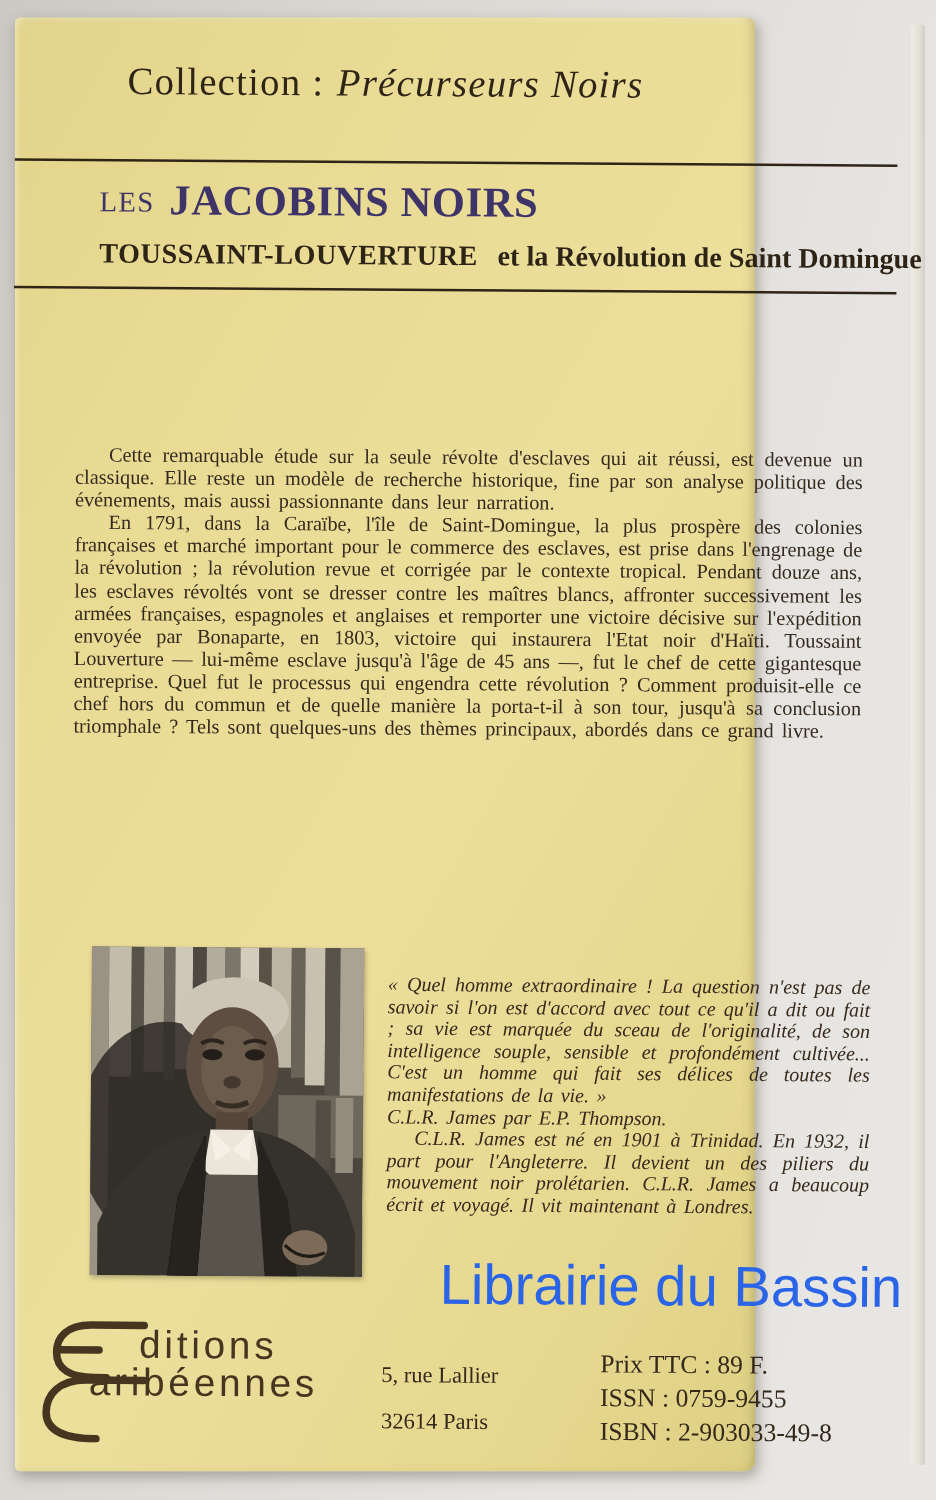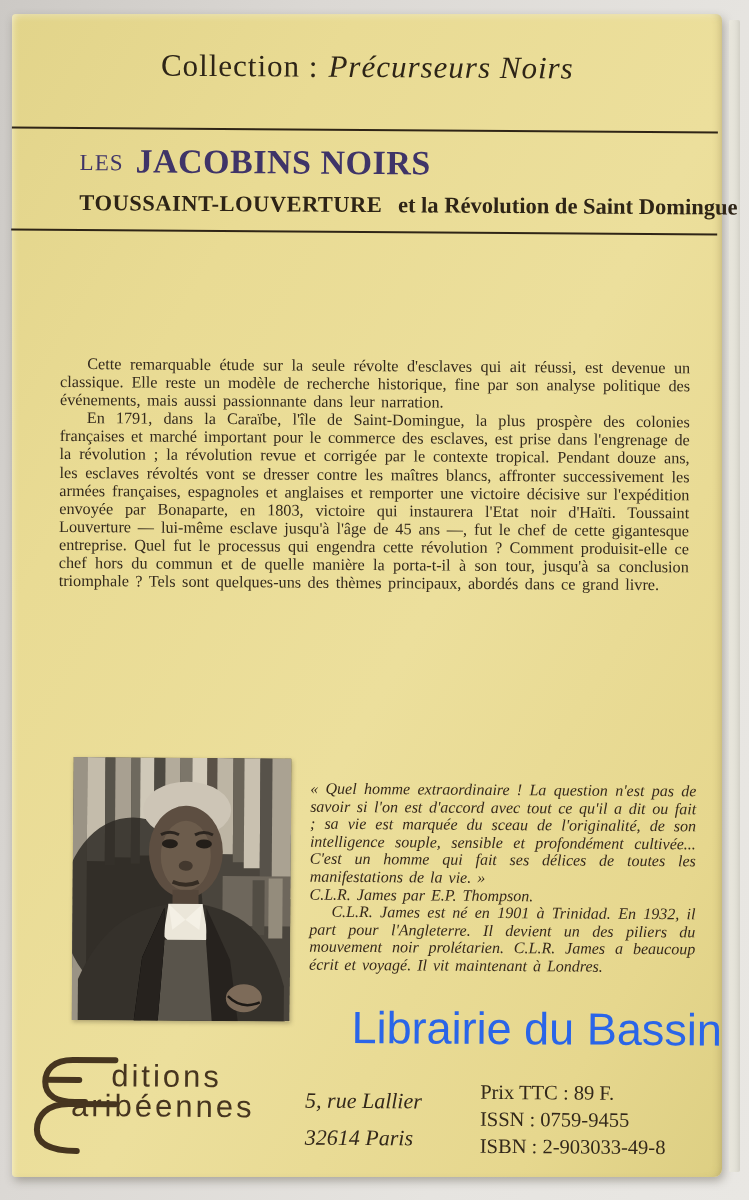--- a/index.html
+++ b/index.html
@@ -3,21 +3,21 @@
 <meta charset="utf-8">
 <style>
   html,body{margin:0;padding:0;}
   .stage{
     position:relative;width:749px;height:1200px;overflow:hidden;
     background:linear-gradient(105deg,#ccc9c5 0%,#dbd8d4 30%,#e6e4e0 70%,#e9e7e3 100%);
     font-family:"Liberation Serif", serif;
   }
   
   .book{
-    position:absolute;left:12px;top:14px;width:710px;height:1163px;
+    position:absolute;left:12px;top:14px;width:592px;height:1163px;
     background:linear-gradient(120deg,#e2d48a 0%,#e9db94 25%,#ecdf9c 55%,#e6d78e 85%,#ddcf83 100%);
     border-radius:4px 6px 8px 4px;
     box-shadow:2px 4px 10px rgba(60,55,40,.35), inset -6px 0 10px -6px rgba(120,105,60,.45), inset 3px 3px 8px -4px rgba(255,255,245,.8);
   }
   .pages-edge{
     position:absolute;left:729px;top:20px;width:11px;height:1152px;
     background:linear-gradient(90deg,#efede3,#dfddd3 70%,#d2d0c6);
     border-radius:2px;
   }
   .print{position:absolute;inset:0;transform:rotate(.4deg);transform-origin:60px 100px;color:#33281b;}
@@ -63,21 +63,21 @@
     font-size:45px;color:#2a65e8;white-space:nowrap;letter-spacing:0px;
     font-style:normal;
   }
 
   .publisher{position:absolute;left:22px;top:1036px;width:290px;height:120px;color:#44331f;}
   .pub-glyph{position:absolute;left:0;top:0;}
   .pub-line{position:absolute;font-family:"Liberation Sans", sans-serif;letter-spacing:3px;font-size:31px;color:#46351f;}
   .pub-line1{left:84px;top:8px;}
   .pub-line2{left:44px;top:38px;}
 
-  .address{position:absolute;left:300px;top:1066px;font-size:22px;color:#33281a;line-height:37px;font-style:italic;}
+  .address{position:absolute;left:300px;top:1066px;font-size:18px;color:#33281a;line-height:37px;}
   .pricing{position:absolute;left:475px;top:1062px;font-size:20.5px;color:#33281a;line-height:27px;}
   .pricing div{white-space:nowrap;}
 </style>
 </head>
 <body>
 
 <div class="stage">
 
   <div class="pages-edge"></div>
 

